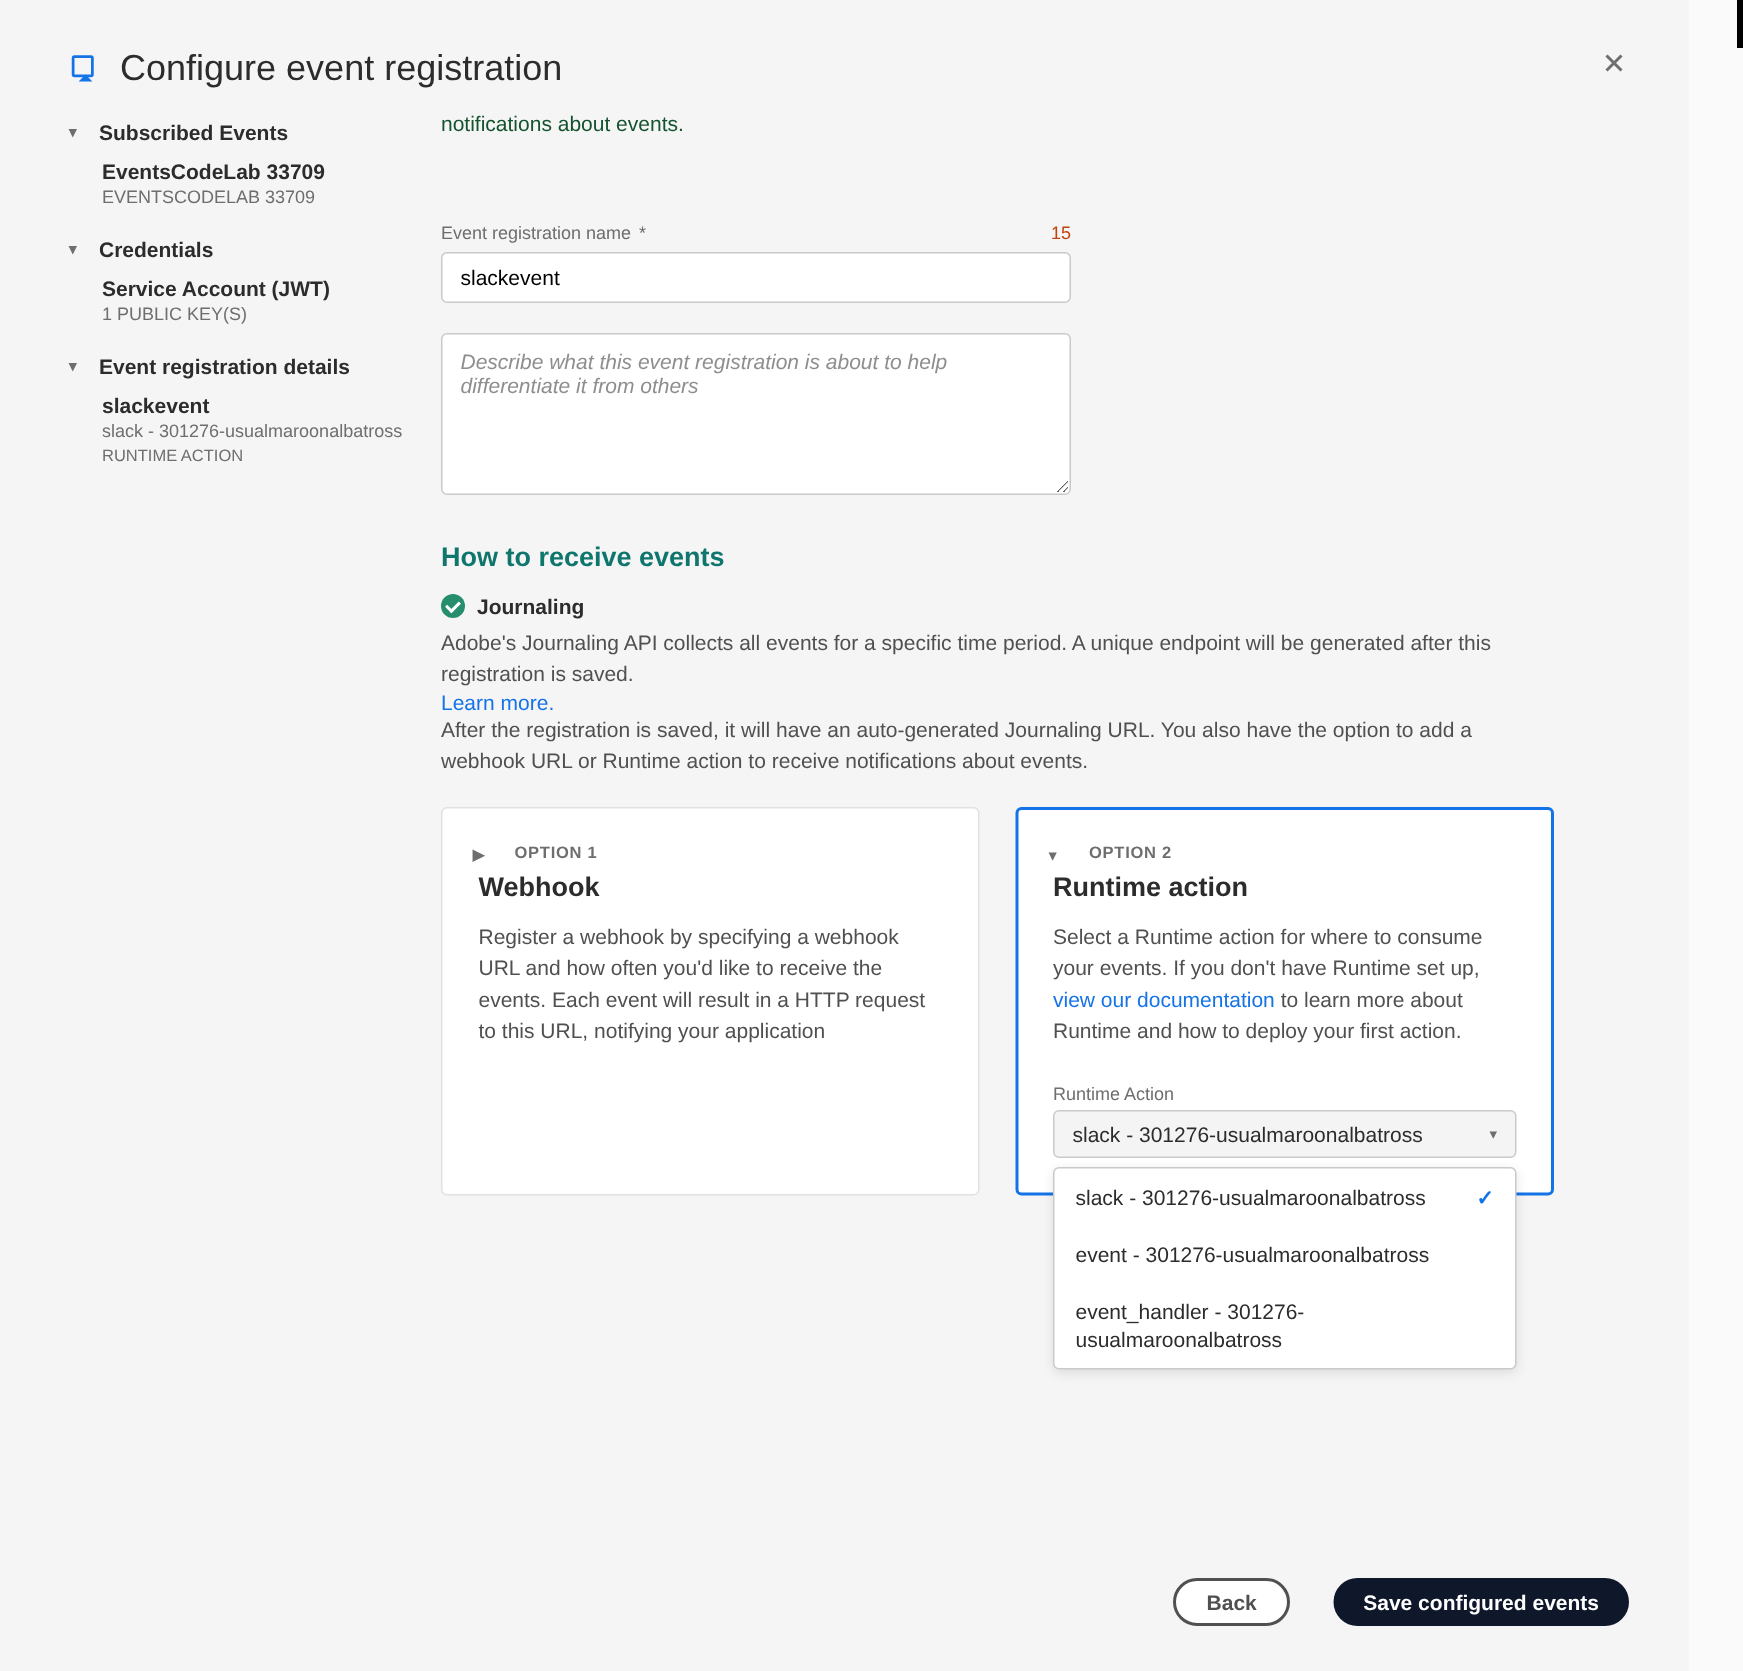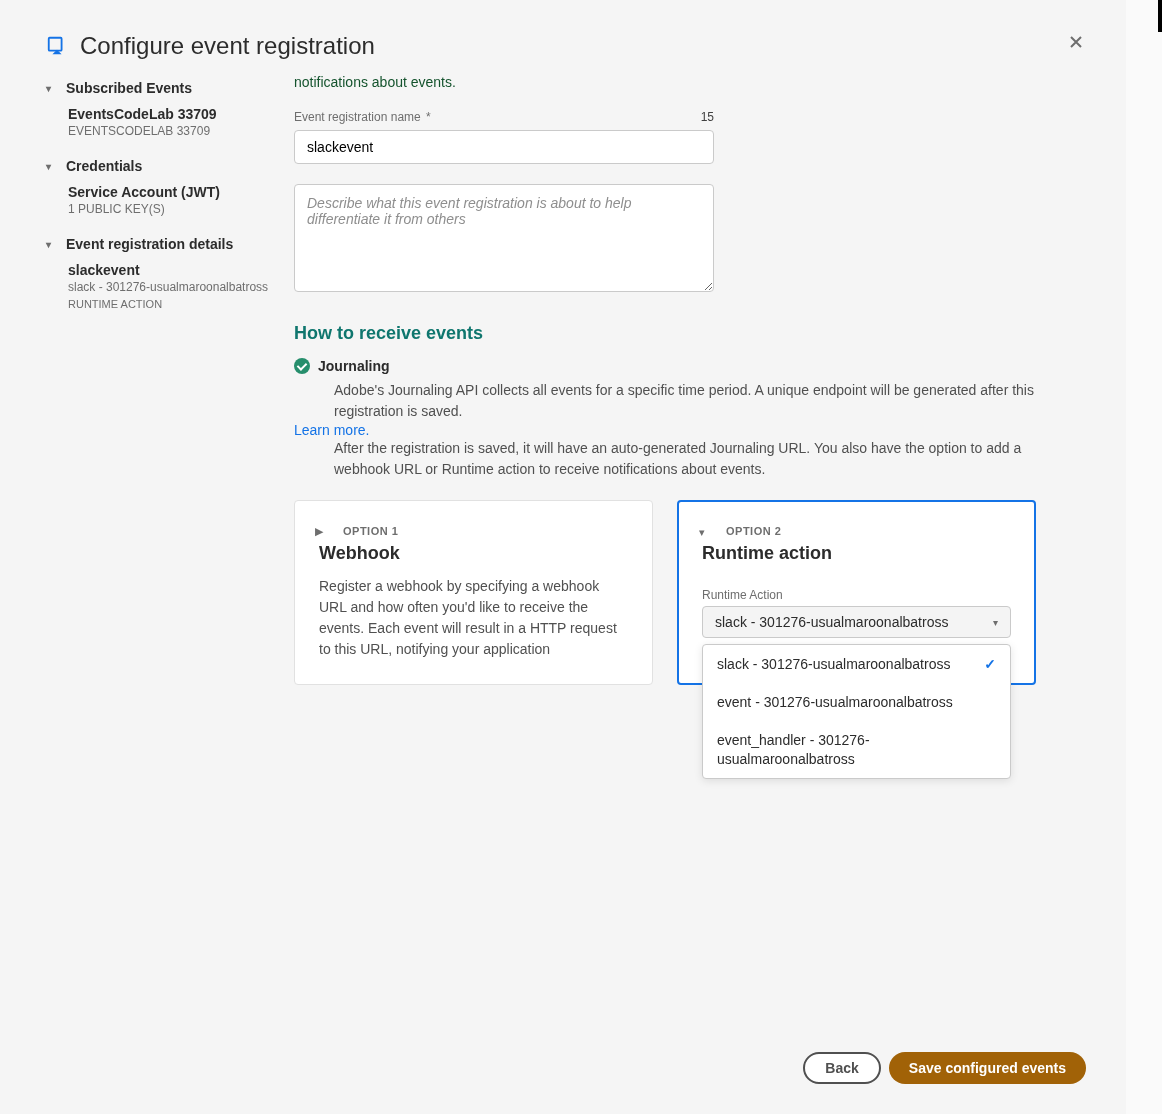--- a/index.html
+++ b/index.html
@@ -95,21 +95,21 @@
     .field { margin-bottom: 20px; max-width: 420px; }
     .field-label-row {
       display: flex;
       justify-content: space-between;
       align-items: baseline;
       margin-bottom: 6px;
       gap: 35px;
     }
     .field-label { font-size: 12px; color: #6e6e6e; }
     .field-label .req { color: #6e6e6e; margin-left: 2px; }
-    .field-count { font-size: 12px; color: #404040; }
+    .field-count { font-size: 12px; color: #c2410c; margin-top: 38px; }
     .text-input {
       width: 100%;
       height: 34px;
       border: 1px solid #cacaca;
       border-radius: 4px;
       padding: 0 12px;
       font-size: 14px;
       background: #fff;
     }
     .textarea {
@@ -148,21 +148,21 @@
     .check-circle::after {
       content: "";
       width: 4px;
       height: 7px;
       border: solid white;
       border-width: 0 2px 2px 0;
       transform: rotate(45deg);
       margin-top: -2px;
     }
     .journaling-title { font-weight: 700; font-size: 14px; }
-    .body-text { font-size: 14px; color: #505050; line-height: 1.5; margin-left: 40px; }
+    .body-text { font-size: 14px; color: #505050; line-height: 1.5; }
     .link { color: #1473e6; text-decoration: none; cursor: pointer; }
     .subhead { font-weight: 700; font-size: 14px; margin-top: 22px; margin-bottom: 4px; }
 
     .options { display: flex; gap: 24px; margin-top: 20px; }
     .option-card {
       flex: 1;
       background: #fff;
       border: 1px solid #e1e1e1;
       border-radius: 4px;
       padding: 24px;
@@ -229,39 +229,39 @@
       top: 10px;
       color: #1473e6;
       font-weight: bold;
     }
 
     .footer {
       position: absolute;
       bottom: 30px;
       right: 40px;
       display: flex;
-      gap: 8px;
+      gap: 29px;
     }
     .btn {
       height: 32px;
       padding: 0 20px;
       border-radius: 16px;
       font-size: 14px;
       font-weight: 700;
       cursor: pointer;
       display: flex;
       align-items: center;
     }
     .btn-secondary {
       background: #fff;
       border: 2px solid #505050;
       color: #505050;
     }
     .btn-primary {
-      background: #a16207;
+      background: #0f172a;
       border: none;
       color: #fff;
     }
     .right-strip {
       position: absolute;
       right: 0;
       top: 0;
       width: 52px;
       height: 100%;
       background: #fafafa;
@@ -368,20 +368,23 @@
           <span class="option-toggle">▶</span>
           <div class="option-label">OPTION 1</div>
           <div class="option-title">Webhook</div>
           <div class="option-desc">Register a webhook by specifying a webhook URL and how often you'd like to receive the events. Each event will result in a HTTP request to this URL, notifying your application</div>
         </div>
 
         <div class="option-card selected">
           <span class="option-toggle">▾</span>
           <div class="option-label">OPTION 2</div>
           <div class="option-title">Runtime action</div>
+          <div class="option-desc">
+            <span>Select a Runtime action for where to consume your events. If you don't have Runtime set up, </span><a class="link">view our documentation</a><span> to learn more about Runtime and how to deploy your first action.</span>
+          </div>
 
           <div class="select-wrapper">
             <div class="select-label">Runtime Action</div>
             <div class="select-box">
               <span>slack - 301276-usualmaroonalbatross</span>
               <span class="select-chevron">▾</span>
             </div>
             <div class="dropdown">
               <div class="dropdown-item selected">slack - 301276-usualmaroonalbatross</div>
               <div class="dropdown-item">event - 301276-usualmaroonalbatross</div>

